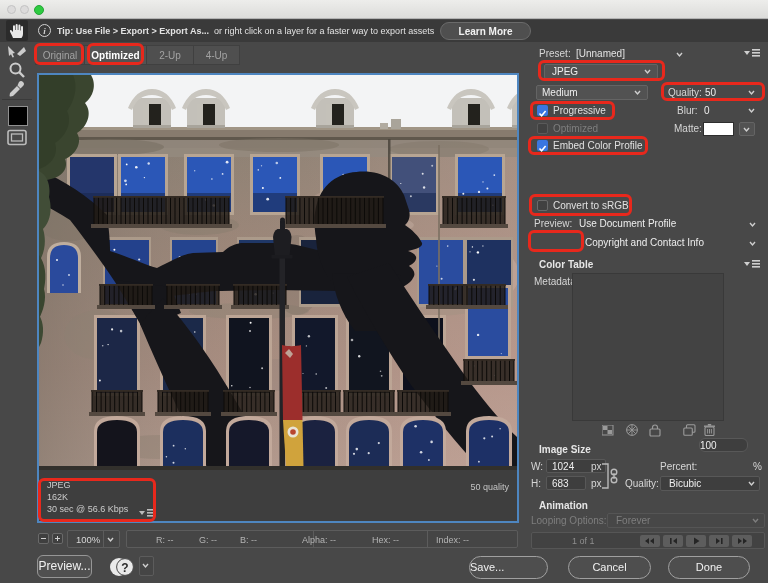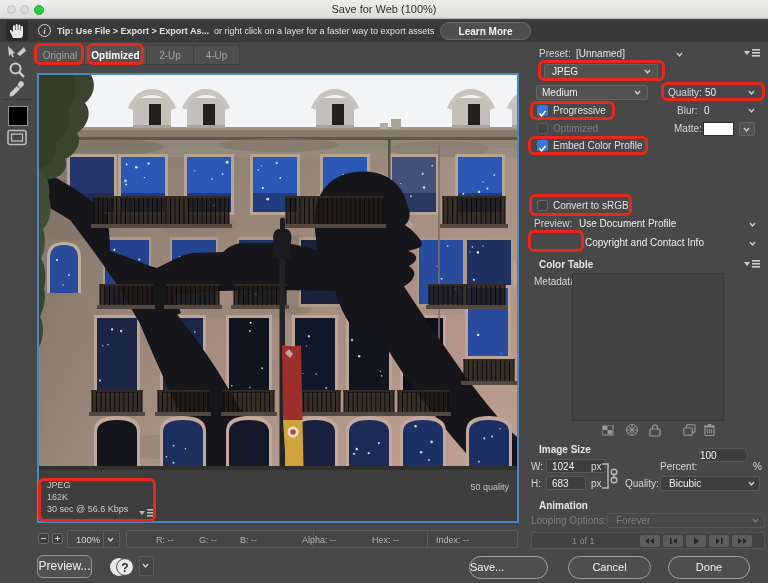--- a/index.html
+++ b/index.html
@@ -1,21 +1,20 @@
 <!DOCTYPE html>
 <html><head><meta charset="utf-8"><style>
 *{margin:0;padding:0;box-sizing:border-box}
 body{width:768px;height:583px;background:#484848;font-family:"Liberation Sans",sans-serif;position:relative;overflow:hidden;-webkit-font-smoothing:antialiased}
 .abs{position:absolute}
 </style></head><body>
 <div class="abs" style="left:0;top:0;width:768px;height:19px;background:linear-gradient(#ededeb,#dcdcda);border-bottom:1px solid #b3b3b3">
     <div style="position:absolute;left:7px;top:5px;width:9px;height:9px;border-radius:50%;background:#dcdbdb;border:1px solid #c3c3c3"></div>
     <div style="position:absolute;left:20px;top:5px;width:9px;height:9px;border-radius:50%;background:#dcdbdb;border:1px solid #c3c3c3"></div>
     <div style="position:absolute;left:34px;top:5px;width:10px;height:10px;border-radius:50%;background:#2ecb41;border:1px solid #24a437"></div>
-    <div style="position:absolute;left:0;top:3px;width:768px;text-align:center;font-size:11px;color:#2f2f2f">Save for Web (100%)</div>
   </div>
 <div class="abs" style="left:0;top:20px;width:768px;height:22px;background:#3a3a3a">
     <div style="position:absolute;left:38px;top:4px;width:13px;height:13px;border:1.3px solid #d2d2d2;border-radius:50%;text-align:center;font-size:9px;line-height:12px;color:#d2d2d2;font-family:'Liberation Serif',serif;font-style:italic;font-weight:700">i</div>
     <div style="position:absolute;left:57px;top:6px;font-size:9px;color:#e2e2e2;white-space:nowrap"><b>Tip: Use File &gt; Export &gt; Export As...</b>&nbsp; or right click on a layer for a faster way to export assets</div>
     <div style="position:absolute;left:440px;top:2px;width:91px;height:18px;background:#4f4f4f;border:1px solid #6a6a6a;border-radius:9px;text-align:center;font-size:10px;font-weight:700;line-height:17px;color:#f2f2f2">Learn More</div>
   </div>
 <div class="abs" style="left:6px;top:20px;width:22px;height:21px;background:#2b2b2b;border-radius:2px"></div>
 <svg class="abs" style="left:8px;top:22px" width="18" height="18" viewBox="0 0 18 18">
     <path d="M5,16 C4,13 2.5,11 2,9.5 C1.6,8.3 2.8,7.6 3.6,8.4 L5,10 L5,4.5 Q5,3.3 6,3.3 Q7,3.3 7,4.5 L7,8 L7.6,8 L7.6,3.2 Q7.6,2 8.7,2 Q9.7,2 9.7,3.2 L9.7,8 L10.4,8 L10.4,3.6 Q10.4,2.5 11.4,2.5 Q12.4,2.5 12.4,3.7 L12.4,8.4 L13,8.4 L13,5 Q13,3.9 14,3.9 Q15,3.9 15,5.1 L15,12 Q15,14.5 13.5,16 Z" fill="#e8e8e8"></path>
   </svg>
@@ -700,21 +699,21 @@
     <rect x="1" y="3" width="9" height="8.5" rx="1" fill="none" stroke="#9a9a9a" stroke-width="1.1"></rect>
     <rect x="0" y="1.5" width="11" height="1.4" fill="#9a9a9a"></rect>
     <rect x="3.8" y="0" width="3.4" height="1.6" fill="#9a9a9a"></rect>
     <path d="M3.6,5 L3.6,9.5 M5.5,5 L5.5,9.5 M7.4,5 L7.4,9.5" stroke="#9a9a9a" stroke-width="0.9"></path>
   </svg>
 <div style="position:absolute;left:539px;top:444px;font-size:10px;color:#e6e6e6;font-weight:700;white-space:nowrap;">Image Size</div>
 <div style="position:absolute;left:531px;top:461px;font-size:10px;color:#d6d6d6;font-weight:400;white-space:nowrap;">W:</div>
 <div class="abs" style="left:546px;top:459px;width:60px;height:14px;background:#3e3e3e;border:1px solid #585858;border-radius:2px;font-size:10px;color:#eee;padding:1px 0 0 5px">1024</div>
 <div style="position:absolute;left:591px;top:461px;font-size:10px;color:#d6d6d6;font-weight:400;white-space:nowrap;">px</div>
 <div style="position:absolute;left:660px;top:461px;font-size:10px;color:#d6d6d6;font-weight:400;white-space:nowrap;">Percent:</div>
-<div class="abs" style="left:699px;top:448px;width:49px;height:14px;background:#3e3e3e;border:1px solid #585858;border-radius:6px;font-size:10px;color:#eee;padding:1px 0 0 0">100</div>
+<div class="abs" style="left:699px;top:438px;width:49px;height:14px;background:#3e3e3e;border:1px solid #585858;border-radius:6px;font-size:10px;color:#eee;padding:1px 0 0 0">100</div>
 <div style="position:absolute;left:753px;top:461px;font-size:10px;color:#d6d6d6;font-weight:400;white-space:nowrap;">%</div>
 <div style="position:absolute;left:531px;top:478px;font-size:10px;color:#d6d6d6;font-weight:400;white-space:nowrap;">H:</div>
 <div class="abs" style="left:546px;top:476px;width:40px;height:14px;background:#3e3e3e;border:1px solid #585858;border-radius:2px;font-size:10px;color:#eee;padding:1px 0 0 5px">683</div>
 <div style="position:absolute;left:591px;top:478px;font-size:10px;color:#d6d6d6;font-weight:400;white-space:nowrap;">px</div>
 <div style="position:absolute;left:625px;top:478px;font-size:10px;color:#d6d6d6;font-weight:400;white-space:nowrap;">Quality:</div>
 <div class="abs" style="left:660px;top:476px;width:100px;height:15px;background:#3e3e3e;border:1px solid #585858;border-radius:2px;font-size:10px;color:#eee;padding:1px 0 0 8px">Bicubic</div>
 <svg style="position:absolute;left:748px;top:481px" width="7" height="6">
     <path d="M1,1 L3.5,4.0 L6.0,1" fill="none" stroke="#cfcfcf" stroke-width="1.4"></path>
   </svg>
 <svg class="abs" style="left:601px;top:463px" width="20" height="26">

